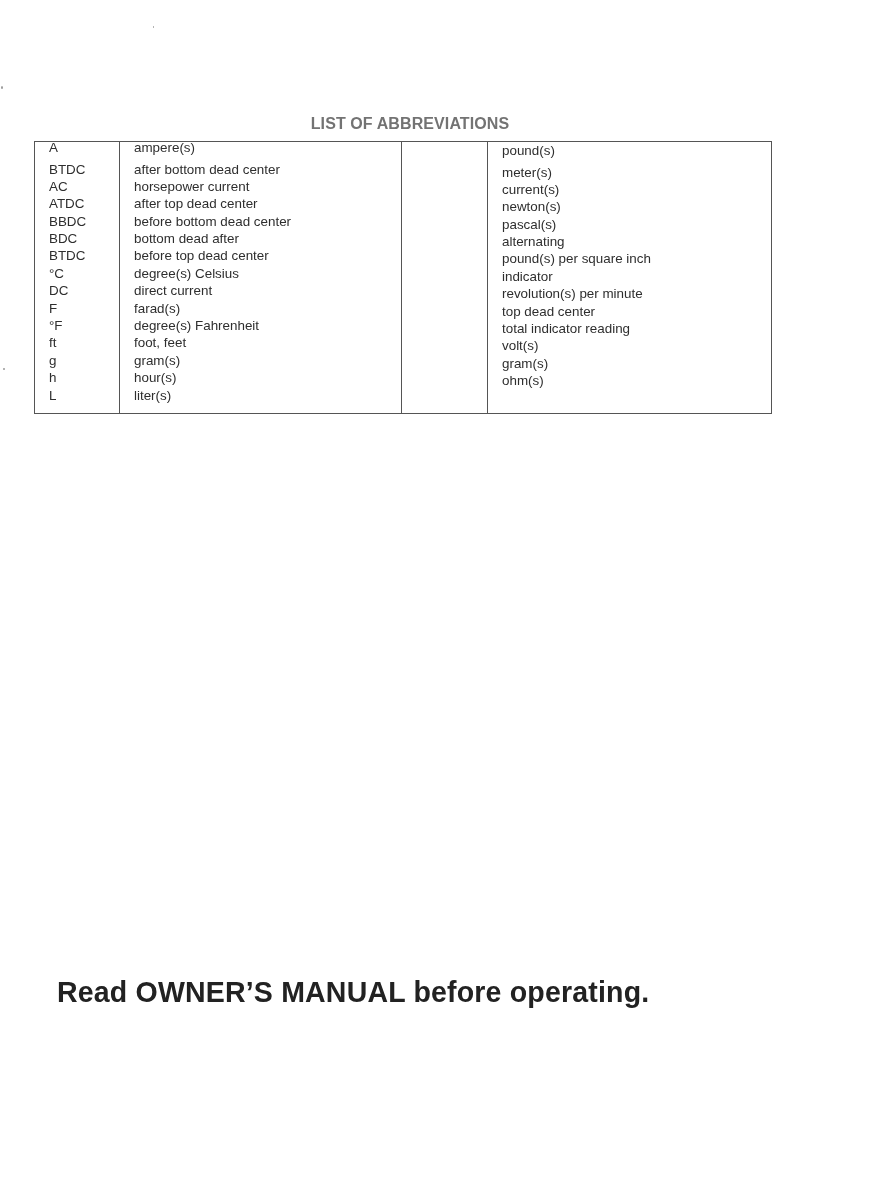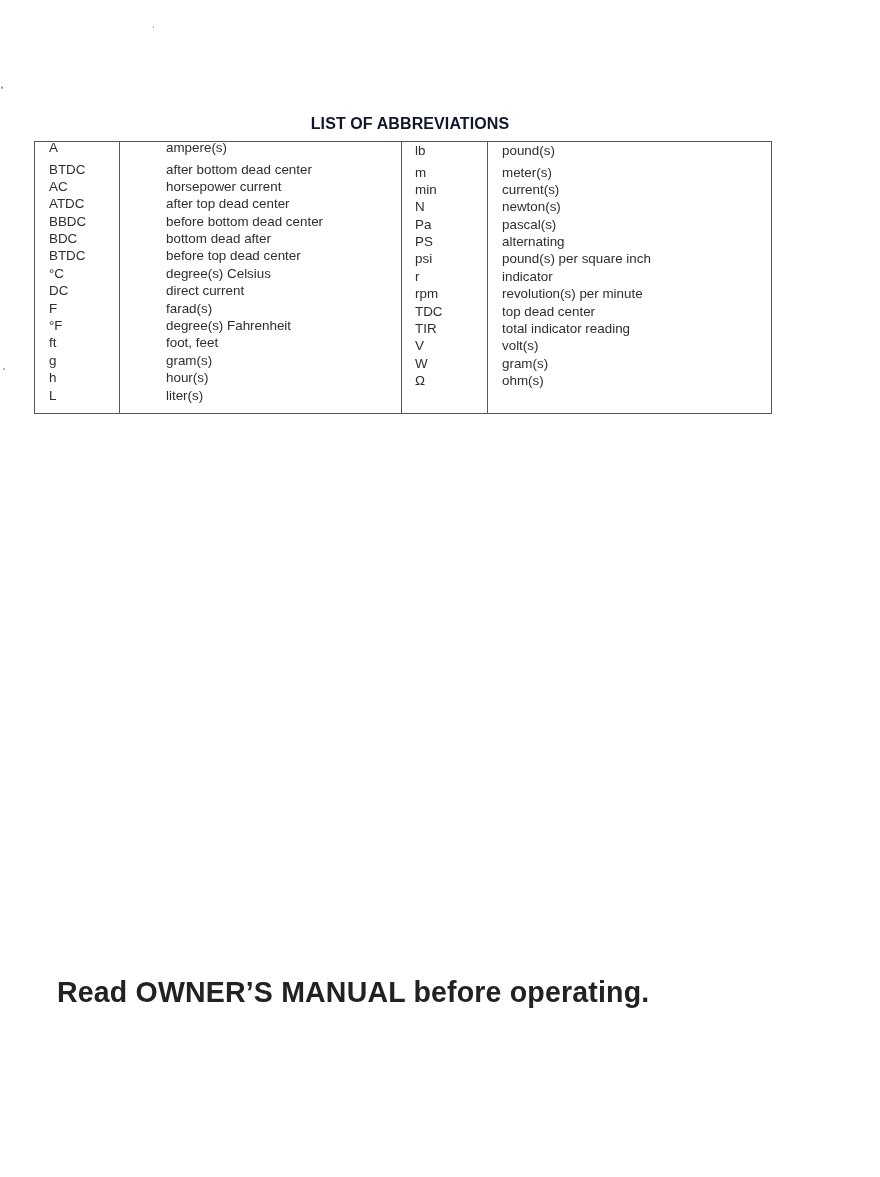--- a/index.html
+++ b/index.html
@@ -16,21 +16,21 @@
       color: #2a2a2a;
     }
     .page-title {
       position: absolute;
       left: 0;
       width: 820px;
       top: 115px;
       text-align: center;
       font-size: 16px;
       font-weight: 700;
-      color: #0f172a;
+      color: #737373;
       letter-spacing: 0.1px;
     }
     .abbr-table {
       position: absolute;
       left: 34px;
       top: 141px;
       width: 738px;
       height: 273px;
       border: 1.4px solid #555;
       border-bottom-width: 1.6px;
@@ -51,21 +51,21 @@
       line-height: 17.4px;
     }
     .col .cell {
       height: 17.4px;
       white-space: nowrap;
     }
     .col .cell.first {
       height: 21.5px;
     }
     .col-abbr-left { left: 14px; top: -3px; }
-    .col-def-left { left: 99px; top: -3px; margin-left: 32px; }
+    .col-def-left { left: 99px; top: -3px; }
     .col-abbr-right { left: 380px; top: 0px; }
     .col-def-right { left: 467px; top: 0px; }
     .footer-notice {
       position: absolute;
       left: 57px;
       top: 975px;
       font-size: 30px;
       font-weight: 700;
       color: #222;
       letter-spacing: 0.2px;
@@ -118,36 +118,20 @@
     <div class="cell">degree(s) Celsius</div>
     <div class="cell">direct current</div>
     <div class="cell">farad(s)</div>
     <div class="cell">degree(s) Fahrenheit</div>
     <div class="cell">foot, feet</div>
     <div class="cell">gram(s)</div>
     <div class="cell">hour(s)</div>
     <div class="cell">liter(s)</div>
   </div>
 
-  <div class="col col-abbr-right">
-    <div class="cell first">lb</div>
-    <div class="cell">m</div>
-    <div class="cell">min</div>
-    <div class="cell">N</div>
-    <div class="cell">Pa</div>
-    <div class="cell">PS</div>
-    <div class="cell">psi</div>
-    <div class="cell">r</div>
-    <div class="cell">rpm</div>
-    <div class="cell">TDC</div>
-    <div class="cell">TIR</div>
-    <div class="cell">V</div>
-    <div class="cell">W</div>
-    <div class="cell">Ω</div>
-  </div>
 
   <div class="col col-def-right">
     <div class="cell first">pound(s)</div>
     <div class="cell">meter(s)</div>
     <div class="cell">current(s)</div>
     <div class="cell">newton(s)</div>
     <div class="cell">pascal(s)</div>
     <div class="cell">alternating</div>
     <div class="cell">pound(s) per square inch</div>
     <div class="cell">indicator</div>

